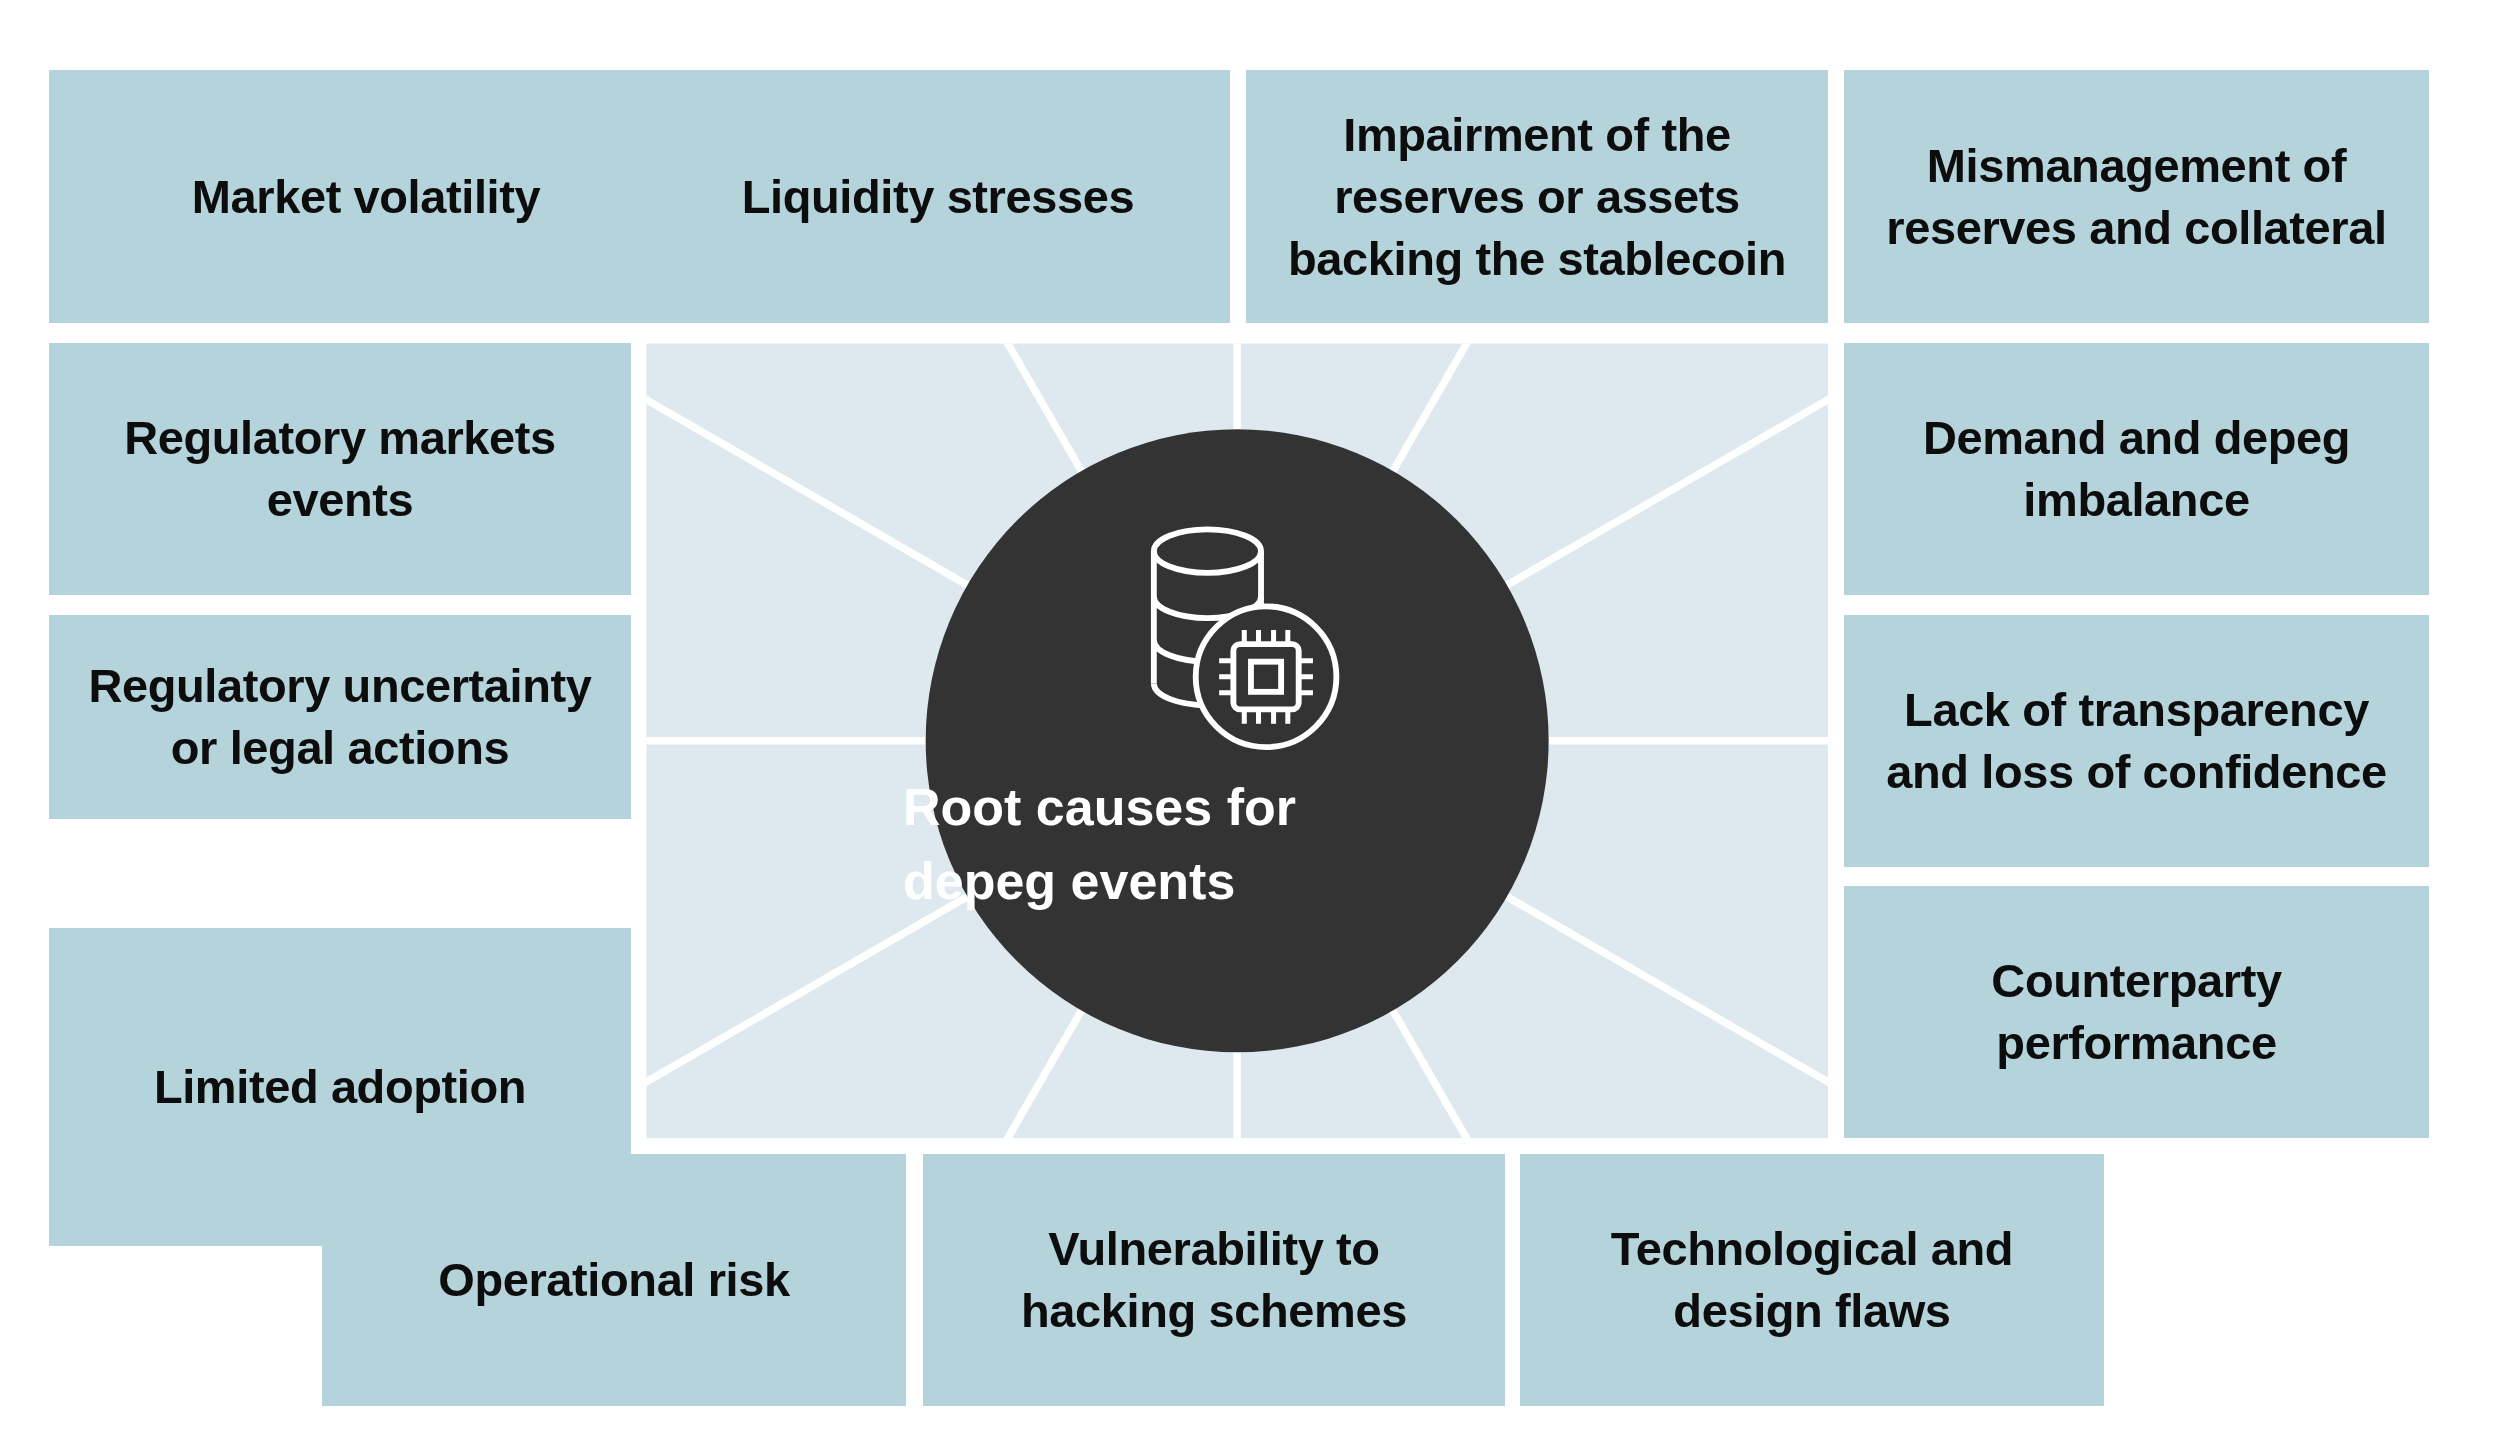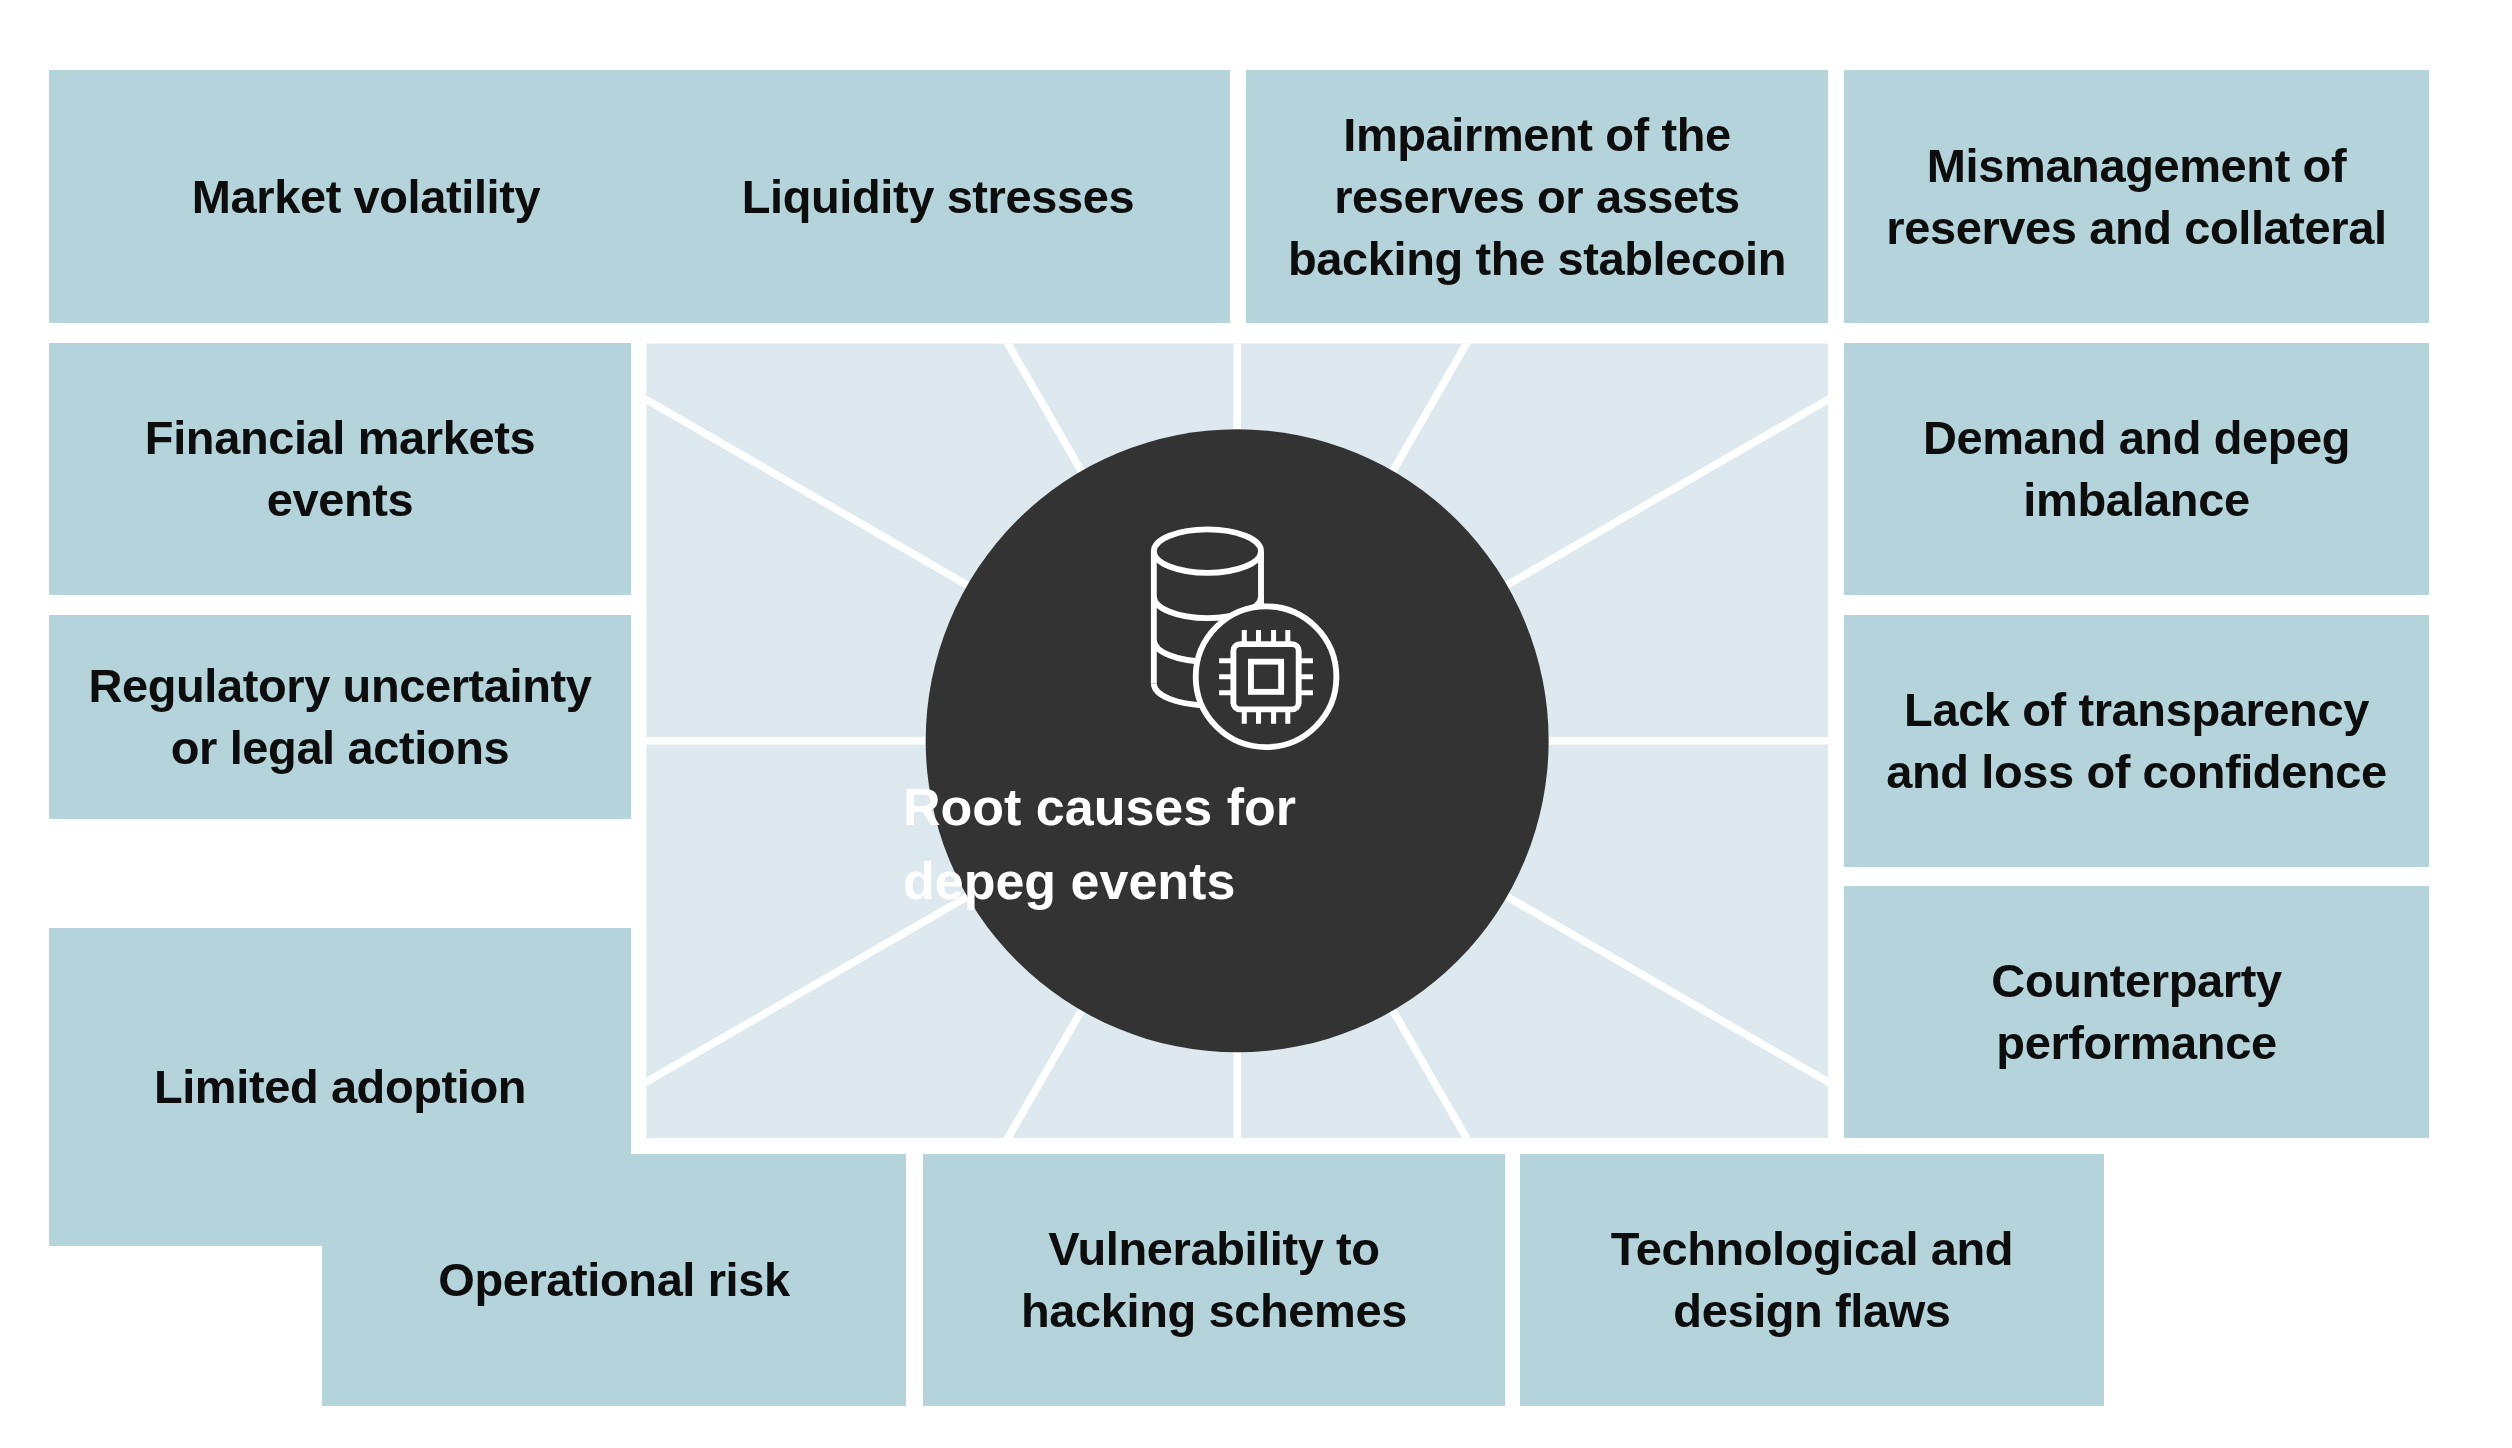--- a/index.html
+++ b/index.html
@@ -111,21 +111,21 @@
   </div>
   <div class="box" style="left:646px;top:70px;width:584px;height:253px">
     <span>Liquidity stresses</span>
   </div>
   <div class="box" style="left:1844px;top:70px;width:585px;height:253px">
     <span>Mismanagement of
 reserves and collateral</span>
   </div>
 
   <div class="box" style="left:49px;top:343px;width:582px;height:252px">
-    <span>Financial markets
+    <span>Regulatory markets
 events</span>
   </div>
   <div class="box" style="left:49px;top:615px;width:582px;height:204px">
     <span>Regulatory uncertainty
 or legal actions</span>
   </div>
   <div class="box" style="left:49px;top:928px;width:582px;height:318px">
     <span>Limited adoption</span>
   </div>
 

